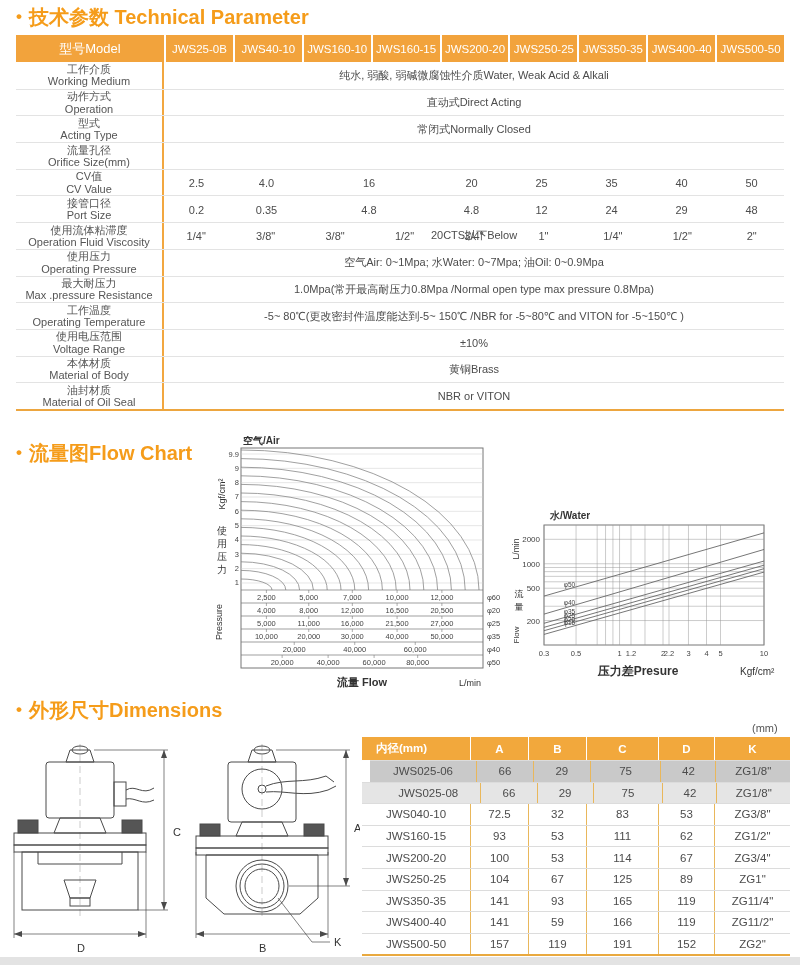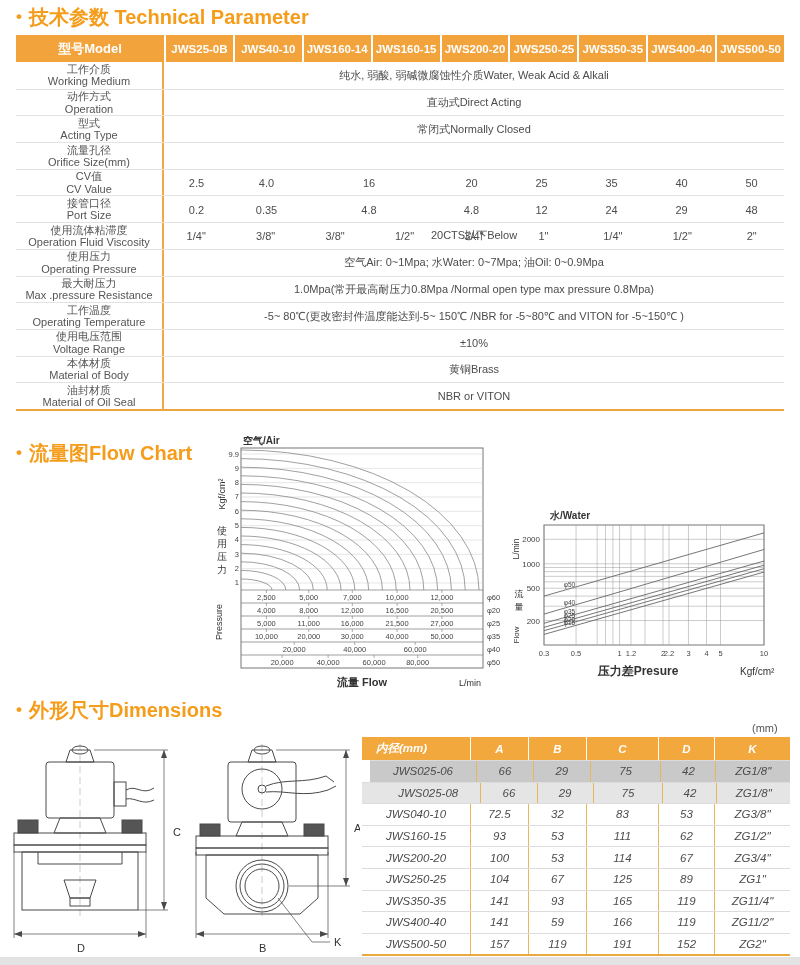--- a/index.html
+++ b/index.html
@@ -7,21 +7,21 @@
   .page { position:relative; width:800px; height:965px; background:#fff; overflow:hidden;
           font-family:"Liberation Sans", sans-serif; color:#555; }
 
   
   .section-title { position:absolute; font-size:20px; font-weight:bold; color:#F59C1A; white-space:nowrap; }
   .section-title .bullet { font-size:17px; margin-right:7px; vertical-align:2px; }
 
   
   .tech-table { position:absolute; left:16px; top:35px; width:768px; border-bottom:2px solid #EDA63F; font-size:11px; }
   .tt-header { display:flex; height:27px; }
-  .tt-header > div { background:#F2A33C; color:#fff; font-weight:bold; display:flex; align-items:center; justify-content:center;text-align:center; }
+  .tt-header > div { background:#F2A33C; color:#fff; font-weight:normal; display:flex; align-items:center; justify-content:center;text-align:center; }
   .tt-header .label-col { width:148px; font-size:13px; }
   .tt-header .model-col { flex:1 1 0; border-left:2px solid #fff; font-size:11.5px; }
   .t-row { display:flex; height:26.7px; border-top:1px solid #e3e3e3; }
   .t-row:first-child { border-top:none; }
   .t-label { width:148px; border-right:2px solid #F2A740; display:flex; flex-direction:column;
              align-items:center; justify-content:center; line-height:1.12; text-align:center; }
   .t-value-full { flex:1 1 0; display:flex; align-items:center; justify-content:center; color:#4c4c4c; }
   .t-cells { flex:1 1 0; display:flex;margin-top:40px; }
   .t-cell { display:flex; align-items:center; justify-content:center; border-left:5px solid #15803d; color:#4c4c4c; }
   .t-cell:first-child { border-left:none; }
@@ -29,42 +29,42 @@
   
   .chart-svg text { font-family:"Liberation Sans", sans-serif; }
 
   
   .dims-note { position:absolute; font-size:11px; color:#555; }
   .dims-table { position:absolute; left:362px; top:737px; width:428px; border-bottom:2px solid #E9A93F; font-size:11.5px; color:#4c4c4c; }
   .d-row { display:flex; height:21.6px; border-top:1px solid #dcdcdc; }
   .d-row.header { height:23px; border-top:none; }
   .d-row.header > div { background:#F2A83C; color:#fff; font-weight:bold; border-left:1px solid #fff; }
   .d-row.header > div:first-child { border-left:none; justify-content:flex-start; padding-left:14px; }
-  .d-cell { display:flex; align-items:center; justify-content:center; border-left:1px solid #E9B75B;font-style:italic; }
+  .d-cell { display:flex; align-items:center; justify-content:center; border-left:1px solid #E9B75B; }
   .d-cell:first-child { border-left:none; }
   .d-col0 { width:108px; } .d-col1 { width:58px; } .d-col2 { width:58px; }
   .d-col3 { width:72px; } .d-col4 { width:56px; } .d-col5 { width:76px; }
 
   .footer-strip { position:absolute; left:0; top:957px; width:800px; height:8px; background:#e3e3e3; }
 </style>
 </head>
 <body>
 
 <div class="page">
 
   <div class="section-title" style="left:16px; top:4px;">
     <span class="bullet">•</span><span>技术参数 Technical Parameter</span>
   </div>
 
   <div class="tech-table">
     <div class="tt-header">
       <div class="label-col">型号Model</div>
     <div class="model-col">JWS25-0B</div>
         <div class="model-col">JWS40-10</div>
-        <div class="model-col">JWS160-14</div>
+        <div class="model-col">JWS160-10</div>
         <div class="model-col">JWS160-15</div>
         <div class="model-col">JWS200-20</div>
         <div class="model-col">JWS250-25</div>
         <div class="model-col">JWS350-35</div>
         <div class="model-col">JWS400-40</div>
         <div class="model-col">JWS500-50</div>
       </div>
     <div>
         <div class="t-row">
           <div class="t-label">

